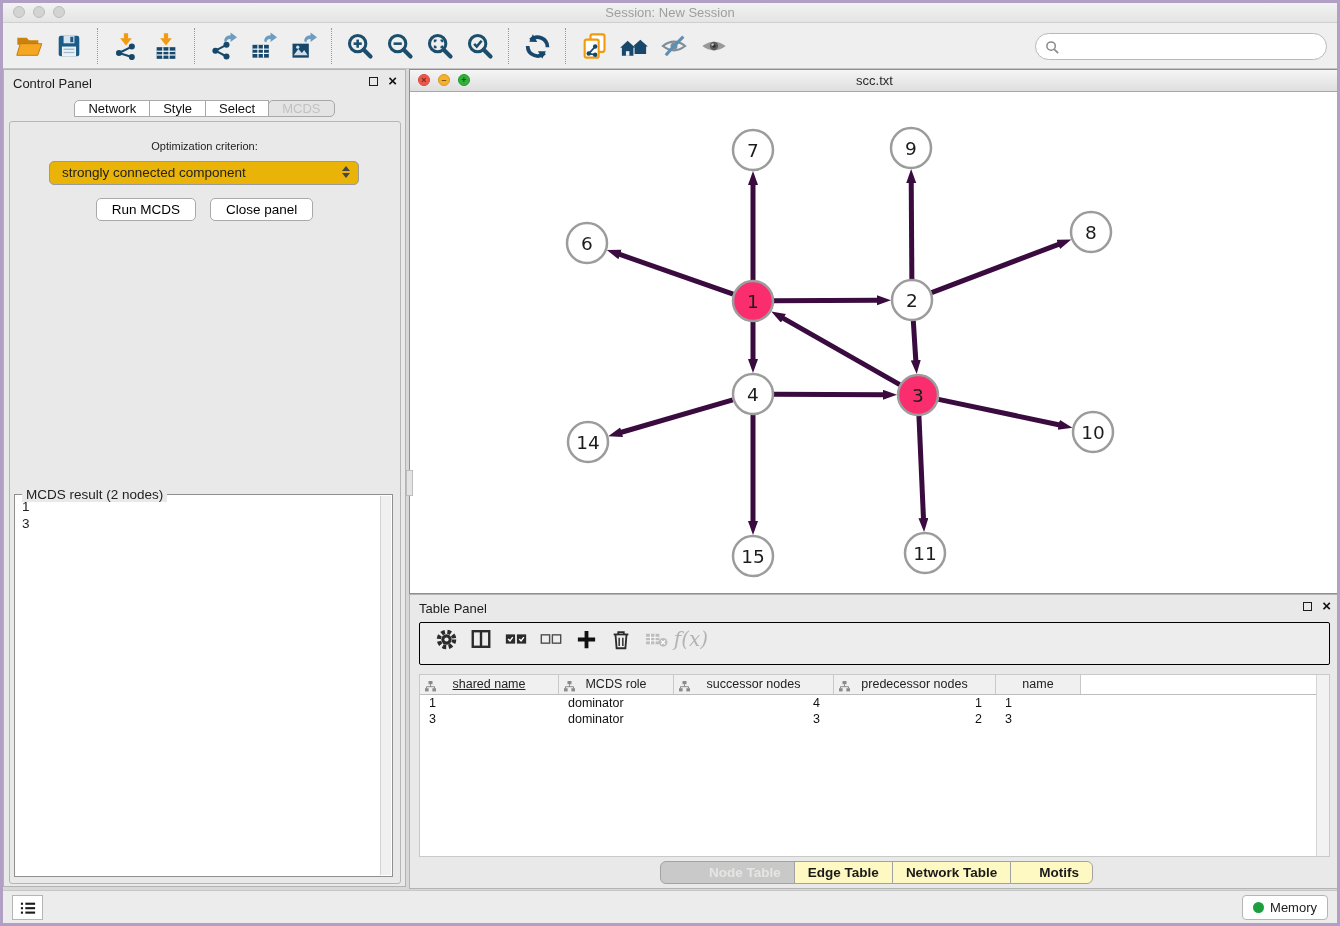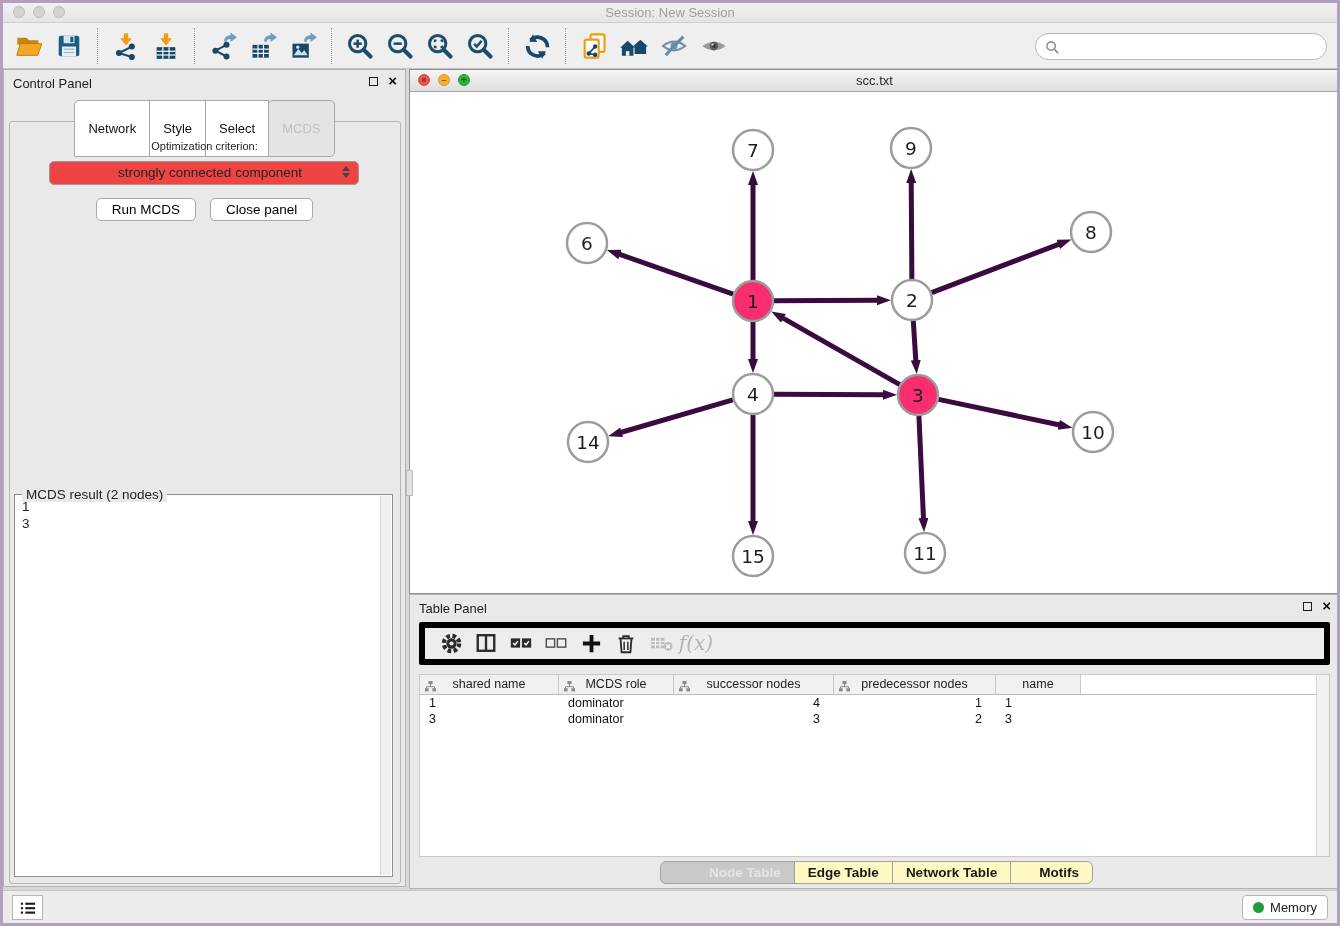--- a/index.html
+++ b/index.html
@@ -35,30 +35,30 @@
   .panel-header { position:relative; height:26px;padding-left:43px; }
   .panel-title { position:absolute; left:9px; top:6px; font-size:13px; color:#1c1c1c; }
   .win-icons { position:absolute; right:8px; top:5px; display:flex; gap:10px; align-items:center; }
   .float-box { width:9px; height:9px; border:1.6px solid #1c1c1c; display:inline-block; }
   .close-x { font-weight:bold; font-size:15px; color:#111; line-height:12px; }
 
   
   #control-panel { position:absolute; left:0; top:66px; width:403px; height:818px;
                    background:#e9e9e9; border:1px solid #b3b3b3; }
   #cp-tabs { position:absolute; top:30px; left:0; width:100%; display:flex; justify-content:center; }
-  .ptab { border:1px solid #a8a8a8; background:#fff; padding:20px 13px; font-size:13px;
+  .ptab { border:1px solid #a8a8a8; background:#fff; padding:0 13px; font-size:13px;
           margin-left:-1px; color:#111; }
   .ptab:first-child { border-top-left-radius:5px; margin-left:0; }
   .ptab-active { background:#e4e4e4; color:#c2c2c2; border-radius:5px 5px 5px 0; }
   #cp-box { position:absolute; top:51px; left:5px; right:4px; bottom:2px;
             border:1px solid #b5b5b5; border-radius:3px; background:#e9e9e9; }
   #opt-label { position:absolute; top:70px; width:100%; text-align:center; font-size:11px; }
   #criterion-select { position:absolute; top:91px; left:45px; width:310px; height:24px;
-                      background:#ef4444; border:1px solid #9a9a9a; border-radius:5px;
-                      font-size:13.5px; line-height:22px; padding-left:12px;text-align:center; }
+                      background:#eab308; border:1px solid #9a9a9a; border-radius:5px;
+                      font-size:13.5px; line-height:22px; padding-left:12px; }
   .stepper { position:absolute; right:8px; top:4px; display:flex; flex-direction:column; gap:2px; }
   .tri-up { width:0; height:0; border-left:4px solid transparent; border-right:4px solid transparent;
             border-bottom:5px solid #444; }
   .tri-dn { width:0; height:0; border-left:4px solid transparent; border-right:4px solid transparent;
             border-top:5px solid #444; }
   #cp-buttons { position:absolute; top:128px; width:100%; display:flex; justify-content:center; gap:14px; }
   .pbtn { background:#fff; border:1px solid #a9a9a9; border-radius:5px; height:23px;
           padding:0 15px; font-size:13.5px; font-family:"Liberation Sans",sans-serif; }
   #result-wrap { position:absolute; top:424px; left:10px; right:12px; bottom:9px;
                  border:1px solid #8f8f8f; background:#fff; }
@@ -76,22 +76,22 @@
   #nw-titlebar .tl-group { top:4px; left:8px; }
   #nw-title { text-align:center; line-height:21px; font-size:13px; color:#2b2b2b; }
   #network-canvas { position:relative; width:929px; height:501px; background:#fff; }
   .vgrip { position:absolute; left:-4px; top:400px; width:7px; height:26px; background:#e3e3e3;
            border:1px solid #bdbdbd; }
 
   
   #table-panel { position:absolute; left:406px; top:591px; width:931px; height:295px;
                  background:#e9e9e9; border:1px solid #b3b3b3; }
   #tp-toolbar { position:absolute; top:27px; left:9px; right:9px; height:43px;
-                background:#ededed; border:6px solid #000000; border-radius:2px;
-                display:flex; align-items:flex-end; gap:3px; padding-left:10px; }
+                background:#ededed; border:1px solid #000000; border-radius:2px;
+                display:flex; align-items:flex-start; gap:3px; padding-left:10px; }
   .tpbtn { width:32px; height:32px; display:flex; align-items:center; justify-content:center; }
   .fx-label { font-family:"DejaVu Serif", serif; font-style:italic; font-size:20px; color:#b3b3b3; }
   #tp-table { position:absolute; top:79px; left:9px; right:9px; bottom:31px;
               background:#fff; border:1px solid #c9c9c9; overflow:hidden; }
   #table-header-row { display:flex; height:20px; border-bottom:1px solid #bdbdbd; }
   .th { position:relative; background:#f0f0f0; border-right:1px solid #c9c9c9;
         font-size:12.5px; text-align:center; line-height:19px; color:#222; }
   .treeicon { position:absolute; left:5px; top:4px; }
   .tr { display:flex; height:16px; align-items:center; }
   .td { font-size:12.5px; line-height:16px; padding:0 14px 0 9px; color:#111; }
@@ -454,21 +454,21 @@
           <circle cx="20" cy="13" r="4.5" fill="#bdbdbd"></circle>
           <path d="M18 11 l4 4 M22 11 l-4 4" stroke="#fff" stroke-width="1.4"></path>
         </svg>
       </div>
       <div class="tpbtn">
         <span class="fx-label">f(x)</span>
       </div>
     </div>
     <div id="tp-table">
       <div id="table-header-row">
-          <div class="th" style="width: 139px;"><span class="treeicon"><svg width="11" height="11" viewBox="0 0 11 11">
+          <div class="th" style="width: 139px; text-decoration: underline;"><span class="treeicon"><svg width="11" height="11" viewBox="0 0 11 11">
                 <rect x="3.5" y="0" width="4" height="3.2" fill="#8a8a8a"></rect>
                 <path d="M5.5 3.2 V5.7 M1.5 5.7 H9.5 M1.5 5.7 V7.2 M9.5 5.7 V7.2" stroke="#8a8a8a" stroke-width="1" fill="none"></path>
                 <rect x="0" y="7.2" width="3.6" height="3.2" fill="#8a8a8a"></rect>
                 <rect x="7.4" y="7.2" width="3.6" height="3.2" fill="#8a8a8a"></rect>
               </svg></span><span>shared name</span></div>
           <div class="th" style="width: 115px;"><span class="treeicon"><svg width="11" height="11" viewBox="0 0 11 11">
                 <rect x="3.5" y="0" width="4" height="3.2" fill="#8a8a8a"></rect>
                 <path d="M5.5 3.2 V5.7 M1.5 5.7 H9.5 M1.5 5.7 V7.2 M9.5 5.7 V7.2" stroke="#8a8a8a" stroke-width="1" fill="none"></path>
                 <rect x="0" y="7.2" width="3.6" height="3.2" fill="#8a8a8a"></rect>
                 <rect x="7.4" y="7.2" width="3.6" height="3.2" fill="#8a8a8a"></rect>

